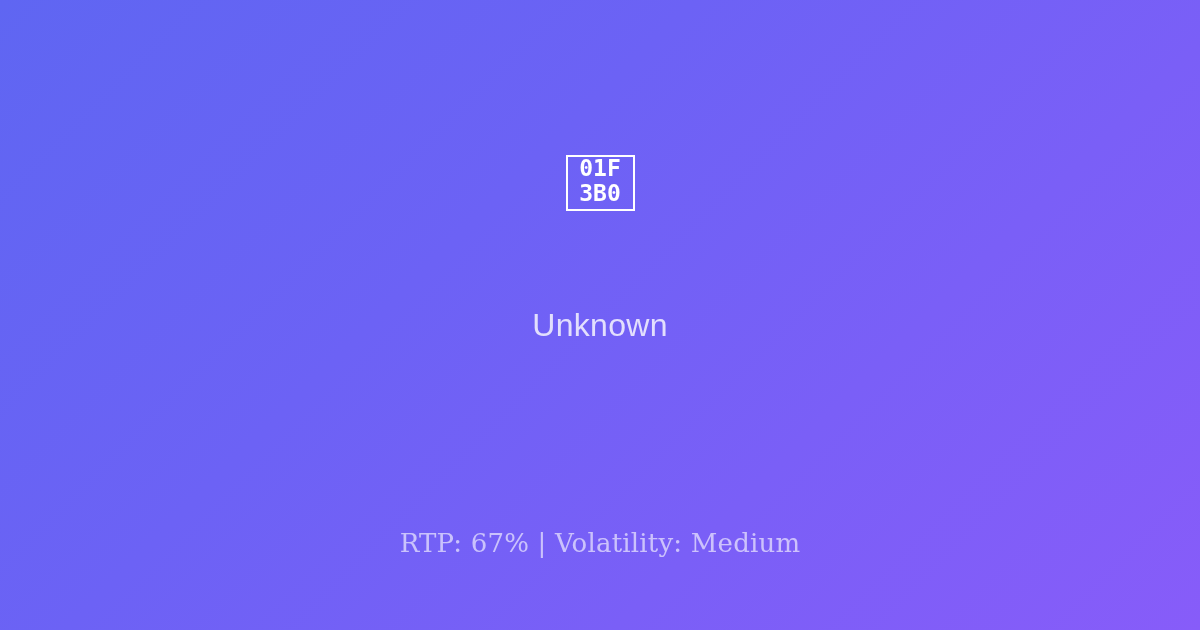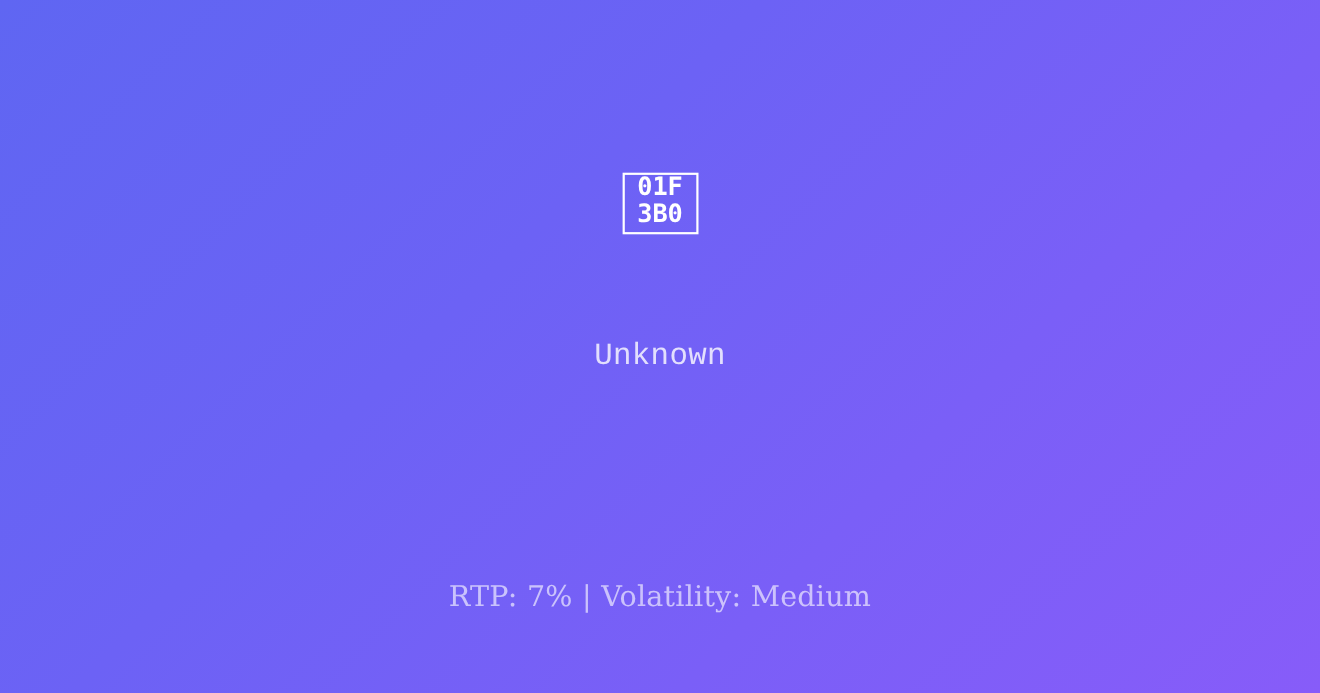--- a/index.html
+++ b/index.html
@@ -78,23 +78,23 @@
     font-family: "DejaVu Serif", "Liberation Serif", serif;
     font-weight: 700;
     font-size: 78px;
     line-height: 1;
     color: #ffffff;
     letter-spacing: 0.5px;
   }
 
   .game-subtitle {
     margin-top: 98px;
-    font-family: Liberation Mono, monospace;
+    font-family: Liberation Sans, sans-serif;
     font-weight: 400;
-    font-size: 28px;
+    font-size: 32px;
     line-height: 1;
     color: rgba(255, 255, 255, 0.80);
     letter-spacing: 0.3px;
   }
 
   
   .meta-line {
     position: absolute;
     left: 0;
     right: 0;
@@ -122,15 +122,15 @@
         <span>3B0</span>
       </span>
 
 
     </div>
 
     <div class="game-subtitle">Unknown</div>
 
   </div>
 
-  <div class="meta-line">RTP: 7% | Volatility: Medium</div>
+  <div class="meta-line">RTP: 67% | Volatility: Medium</div>
 
 </div>
 
 </body></html>

